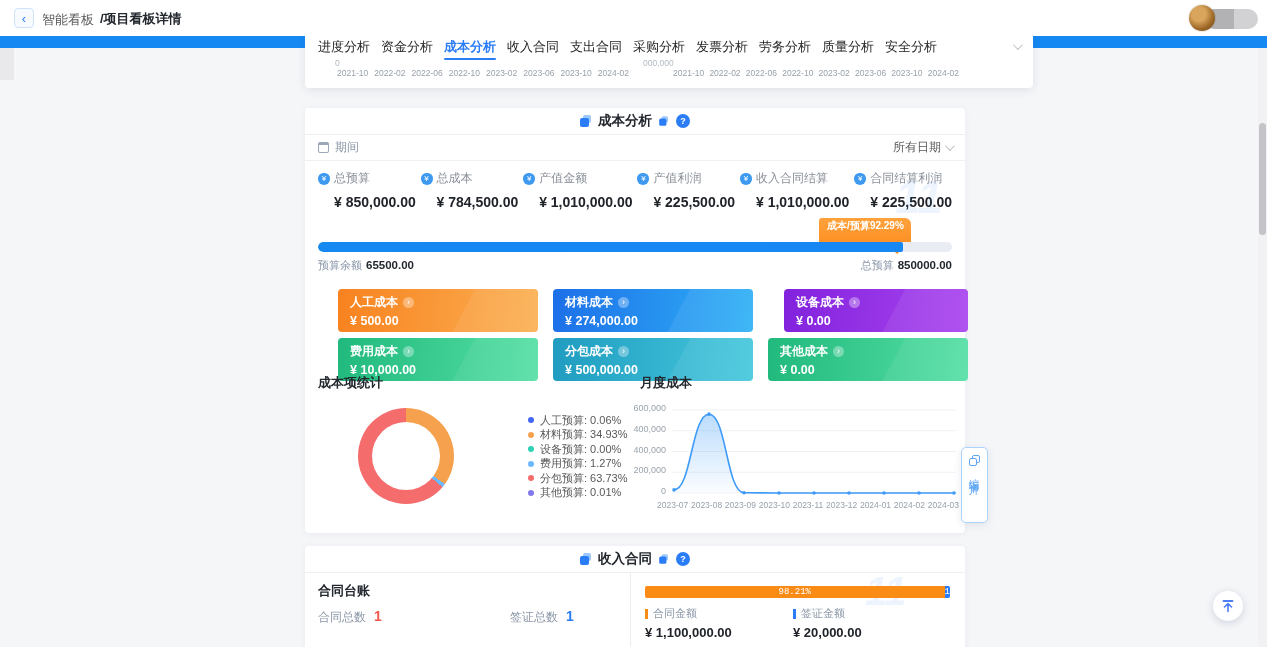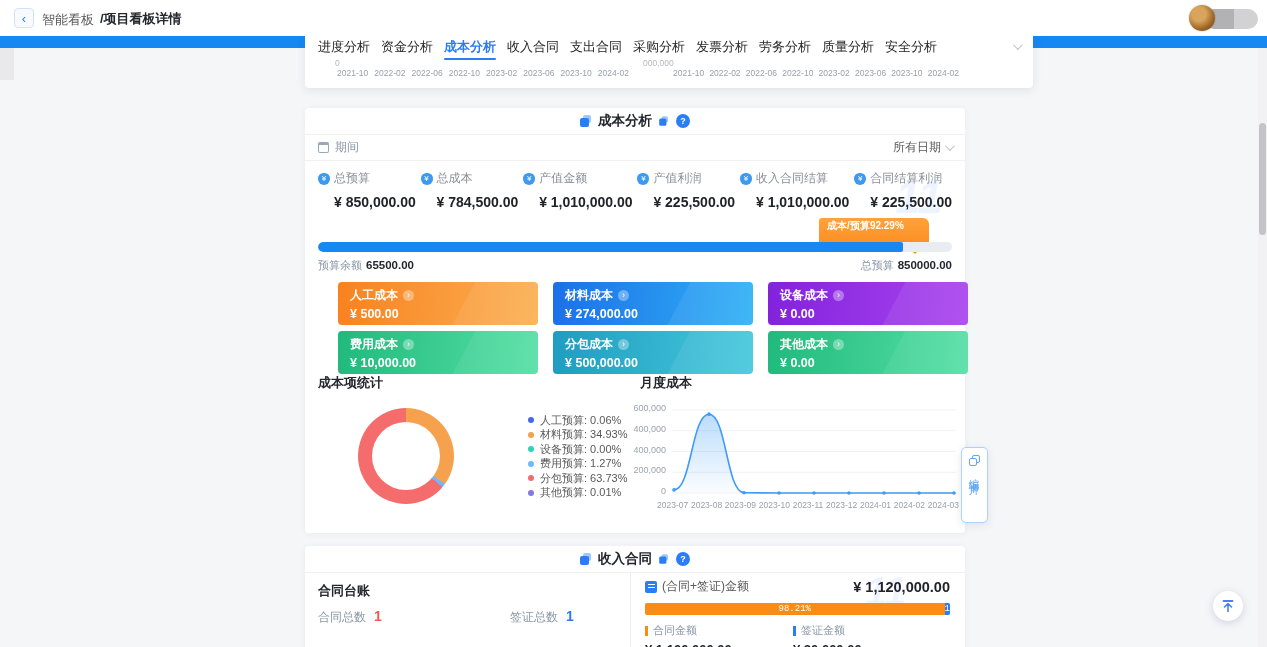--- a/index.html
+++ b/index.html
@@ -51,28 +51,28 @@
   .date-filter { margin-left:auto; display:flex; align-items:center; gap:4px; font-size:12px; color:#595959; cursor:pointer; }
   .chev { display:inline-block; width:7px; height:7px; border-right:1.4px solid #bfbfbf; border-bottom:1.4px solid #bfbfbf; transform:rotate(45deg) translateY(-2px); }
 
   .stats-row { position:absolute; left:13px; right:13px; top:62px; display:flex; justify-content:space-between; }
   .stat-label { display:flex; align-items:center; gap:4px; font-size:12px; color:#8a9099; }
   .stat-icon { width:12px; height:12px; border-radius:45% 45% 50% 50%; background:#3d9af0; color:#fff; font-size:8px; line-height:12px; text-align:center; }
   .stat-icon::before { content:"¥"; }
   .stat-value { margin-top:7px; padding-left:16px; font-size:14px; font-weight:bold; color:#20242a; white-space:nowrap; }
 
   .progress-wrap { position:absolute; left:13px; right:13px; top:108px; height:60px; }
-  .p-badge { position:absolute; top:2px; height:32px; padding:0 25px 0 8px; background:linear-gradient(180deg,#ffa23c,#fb8b1d); border-radius:3px 6px 3px 3px; color:#fff; font-size:10px; font-weight:bold; line-height:16px; white-space:nowrap; }
+  .p-badge { position:absolute; top:2px; height:32px; padding:0 7px 0 8px; background:linear-gradient(180deg,#ffa23c,#fb8b1d); border-radius:3px 6px 3px 3px; color:#fff; font-size:10px; font-weight:bold; line-height:16px; white-space:nowrap; }
   .p-badge::after { content:""; position:absolute; right:10px; bottom:-4px; border:4px solid transparent; border-top-color:#fb8b1d; border-bottom:none; }
   .p-bar { position:absolute; left:0; right:0; top:26px; height:10px; border-radius:5px; background:#e9edf3; overflow:hidden; }
   .p-fill { height:100%; border-radius:5px 2px 2px 5px; background:linear-gradient(90deg,#1688f2,#1787f4); }
   .p-labels { position:absolute; left:0; right:0; top:42px; display:flex; justify-content:space-between; font-size:11px; color:#8a96a8; }
   .p-labels b { color:#23272e; font-size:11.5px; margin-left:4px; }
 
-  .cost-grid { position:absolute; left:13px; top:174px; display:grid; grid-template-columns:repeat(3,200px); grid-auto-rows:43px; column-gap:15px; row-gap:6px;padding-left:20px; }
+  .cost-grid { position:absolute; left:13px; top:181px; display:grid; grid-template-columns:repeat(3,200px); grid-auto-rows:43px; column-gap:15px; row-gap:6px;padding-left:20px; }
   .cost-card { border-radius:4px; color:#fff; padding:5px 12px; cursor:pointer; position:relative; overflow:hidden; }
   .cost-card::before { content:""; position:absolute; right:-20px; top:-30px; width:90px; height:110px; background:rgba(255,255,255,.08); transform:rotate(28deg); }
   .cc-title { font-size:12px; font-weight:bold; display:flex; align-items:center; gap:5px; }
   .cc-arrow { width:11px; height:11px; border-radius:50%; background:rgba(255,255,255,.35); font-size:9px; line-height:10px; text-align:center; font-weight:normal; }
   .cc-value { font-size:12.5px; font-weight:bold; margin-top:3px; }
 
   .sub-title { position:absolute; font-size:13px; font-weight:bold; color:#23272e; }
   .donut-t { left:13px; top:266px; }
   .line-t  { left:335px; top:266px; }
 
@@ -273,21 +273,21 @@
           </div>
         <div class="cc-value">¥ 500.00</div>
       </div>
       <div class="cost-card" style="background: linear-gradient(95deg, rgb(29, 111, 232), rgb(47, 177, 246));">
         <div class="cc-title">
             <span>材料成本</span>
             <span class="cc-arrow">›</span>
           </div>
         <div class="cc-value">¥ 274,000.00</div>
       </div>
-      <div class="cost-card" style="background: linear-gradient(95deg, rgb(130, 34, 221), rgb(169, 68, 239));">
+      <div class="cost-card" style="background: linear-gradient(95deg, rgb(130, 34, 221), rgb(169, 68, 239)); margin-left: 16px;">
         <div class="cc-title">
             <span>设备成本</span>
             <span class="cc-arrow">›</span>
           </div>
         <div class="cc-value">¥ 0.00</div>
       </div>
       <div class="cost-card" style="background: linear-gradient(95deg, rgb(33, 185, 125), rgb(85, 223, 165));">
         <div class="cc-title">
             <span>费用成本</span>
             <span class="cc-arrow">›</span>
@@ -410,25 +410,20 @@
       <div class="inc-divider"></div>
       <div class="ledger-title">合同台账</div>
       <div class="count-a">
         <span class="count-label">合同总数</span><span class="count-red">1</span>
       </div>
       <div class="count-b">
         <span class="count-label">签证总数</span><span class="count-blue">1</span>
       </div>
       <div class="watermark" style="left:560px; top:-4px; font-size:40px;">11</div>
       <div class="inc-right">
-        <div class="inc-head">
-          <span class="doc-icon"></span>
-          <span class="inc-total-label">(合同+签证)金额</span>
-          <span class="inc-total-value">¥ 1,120,000.00</span>
-        </div>
         <div class="inc-bar">
           <div class="inc-seg" style="width: 98.21%; background: rgb(250, 140, 22);">98.21%</div>
           <div class="inc-seg" style="width: 1.79%; background: rgb(43, 124, 247);">1.79%</div>
         </div>
         <div class="inc-legend">
           <div class="inc-leg-item">
               <i class="inc-marker" style="background: rgb(250, 140, 22);"></i>
               <span>合同金额</span>
             </div>
           <div class="inc-leg-item">

